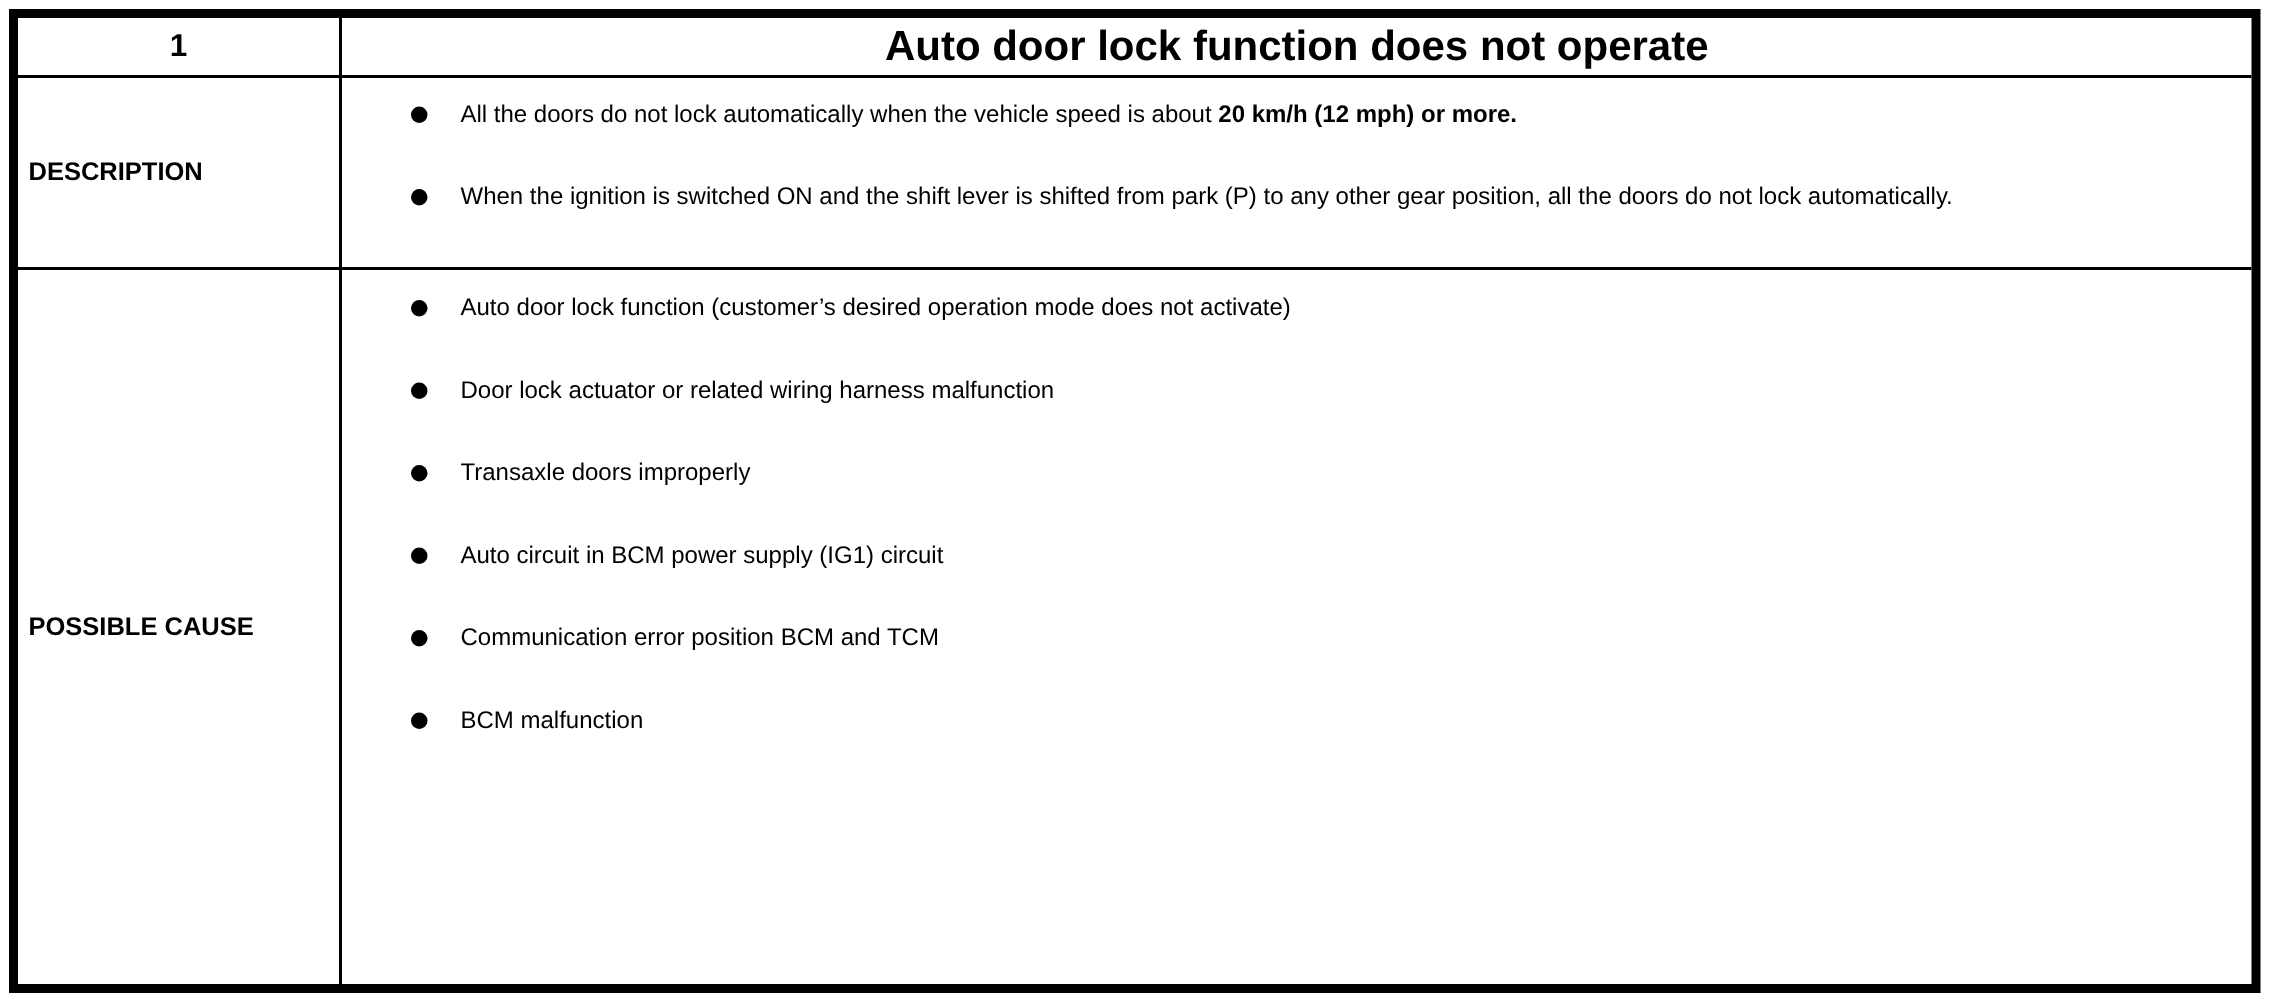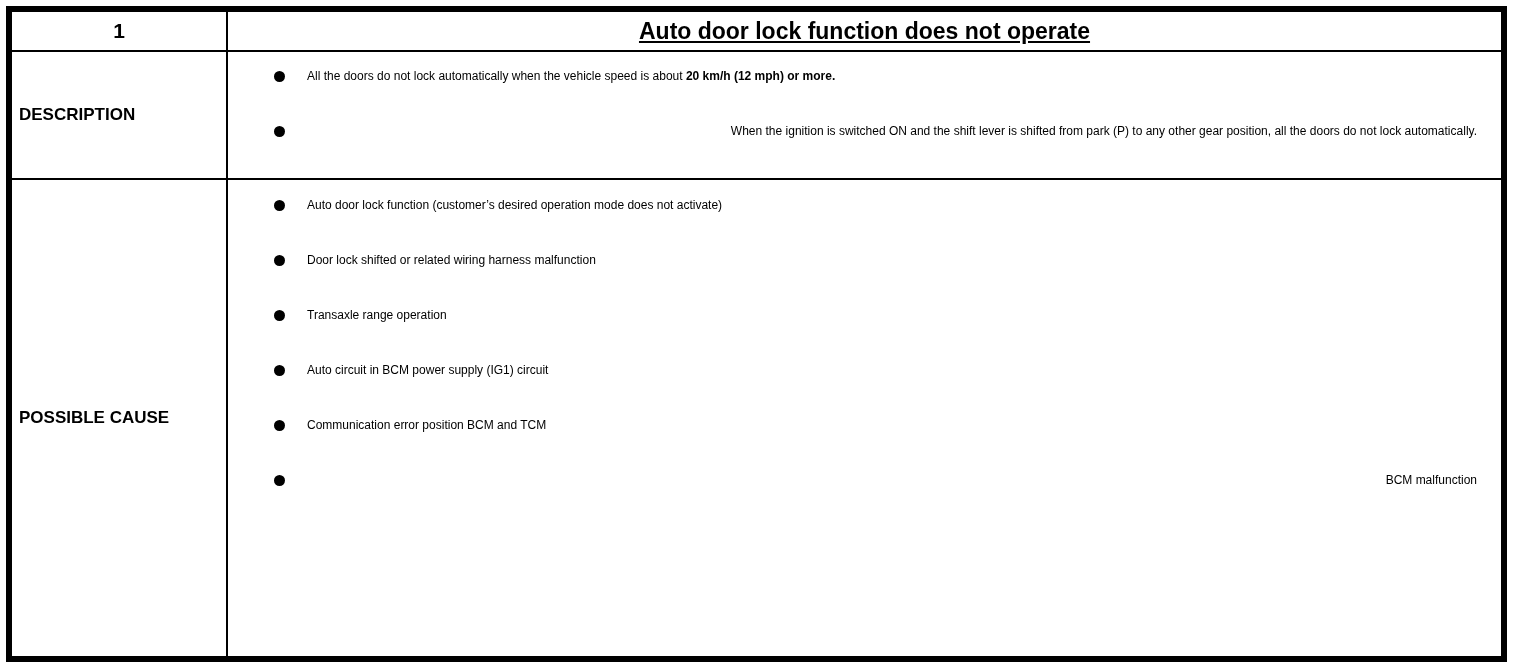--- a/index.html
+++ b/index.html
@@ -26,41 +26,41 @@
   }
   .cell { box-sizing: border-box; min-width: 0; }
   .col-divider { border-right: 2px solid #000000; }
   .row-divider { border-bottom: 2px solid #000000; }
   .hdr-num {
     display: flex; align-items: center; justify-content: center;
     font-weight: bold; font-size: 21px;
   }
   .hdr-title {
     display: flex; align-items: center; justify-content: center;
-    font-weight: bold; font-size: 23px; text-decoration: underline;
+    font-weight: bold; font-size: 28px;
   }
   .label-cell {
     display: flex; align-items: center;
     padding: 0 6px 0 7px;
     font-weight: bold; font-size: 17px; line-height: 26px;
   }
   .bullets {
     list-style: none;
     margin: 0;
     padding: 12px 24px 10px 46px;
   }
   .bullets.tight { padding-top: 11px; }
   .bullet-item {
     display: flex;
     align-items: flex-start;
-    font-size: 12px;
+    font-size: 16px;
     line-height: 27px;
     margin-bottom: 28px;
   }
-  .bullet-item:last-child { margin-bottom: 0; justify-content: space-between; }
+  .bullet-item:last-child { margin-bottom: 0; }
   .dot {
     flex: 0 0 auto;
     width: 11px; height: 11px;
     border-radius: 50%;
     background: #000000;
     margin: 8px 22px 0 0;
   }
   .bullet-text { min-width: 0; }
   .b { font-weight: bold; }
 </style>
@@ -89,25 +89,25 @@
 
     <div class="cell col-divider label-cell">POSSIBLE CAUSE</div>
     <div class="cell">
       <ul class="bullets">
           <li class="bullet-item">
             <span class="dot"></span>
             <span class="bullet-text"><span>Auto door lock function (customer’s desired operation mode does not activate)</span></span>
           </li>
           <li class="bullet-item">
             <span class="dot"></span>
-            <span class="bullet-text"><span>Door lock shifted or related wiring harness malfunction</span></span>
+            <span class="bullet-text"><span>Door lock actuator or related wiring harness malfunction</span></span>
           </li>
           <li class="bullet-item">
             <span class="dot"></span>
-            <span class="bullet-text"><span>Transaxle range operation</span></span>
+            <span class="bullet-text"><span>Transaxle doors improperly</span></span>
           </li>
           <li class="bullet-item">
             <span class="dot"></span>
             <span class="bullet-text"><span>Auto circuit in BCM power supply (IG1) circuit</span></span>
           </li>
           <li class="bullet-item">
             <span class="dot"></span>
             <span class="bullet-text"><span>Communication error position BCM and TCM</span></span>
           </li>
           <li class="bullet-item">

